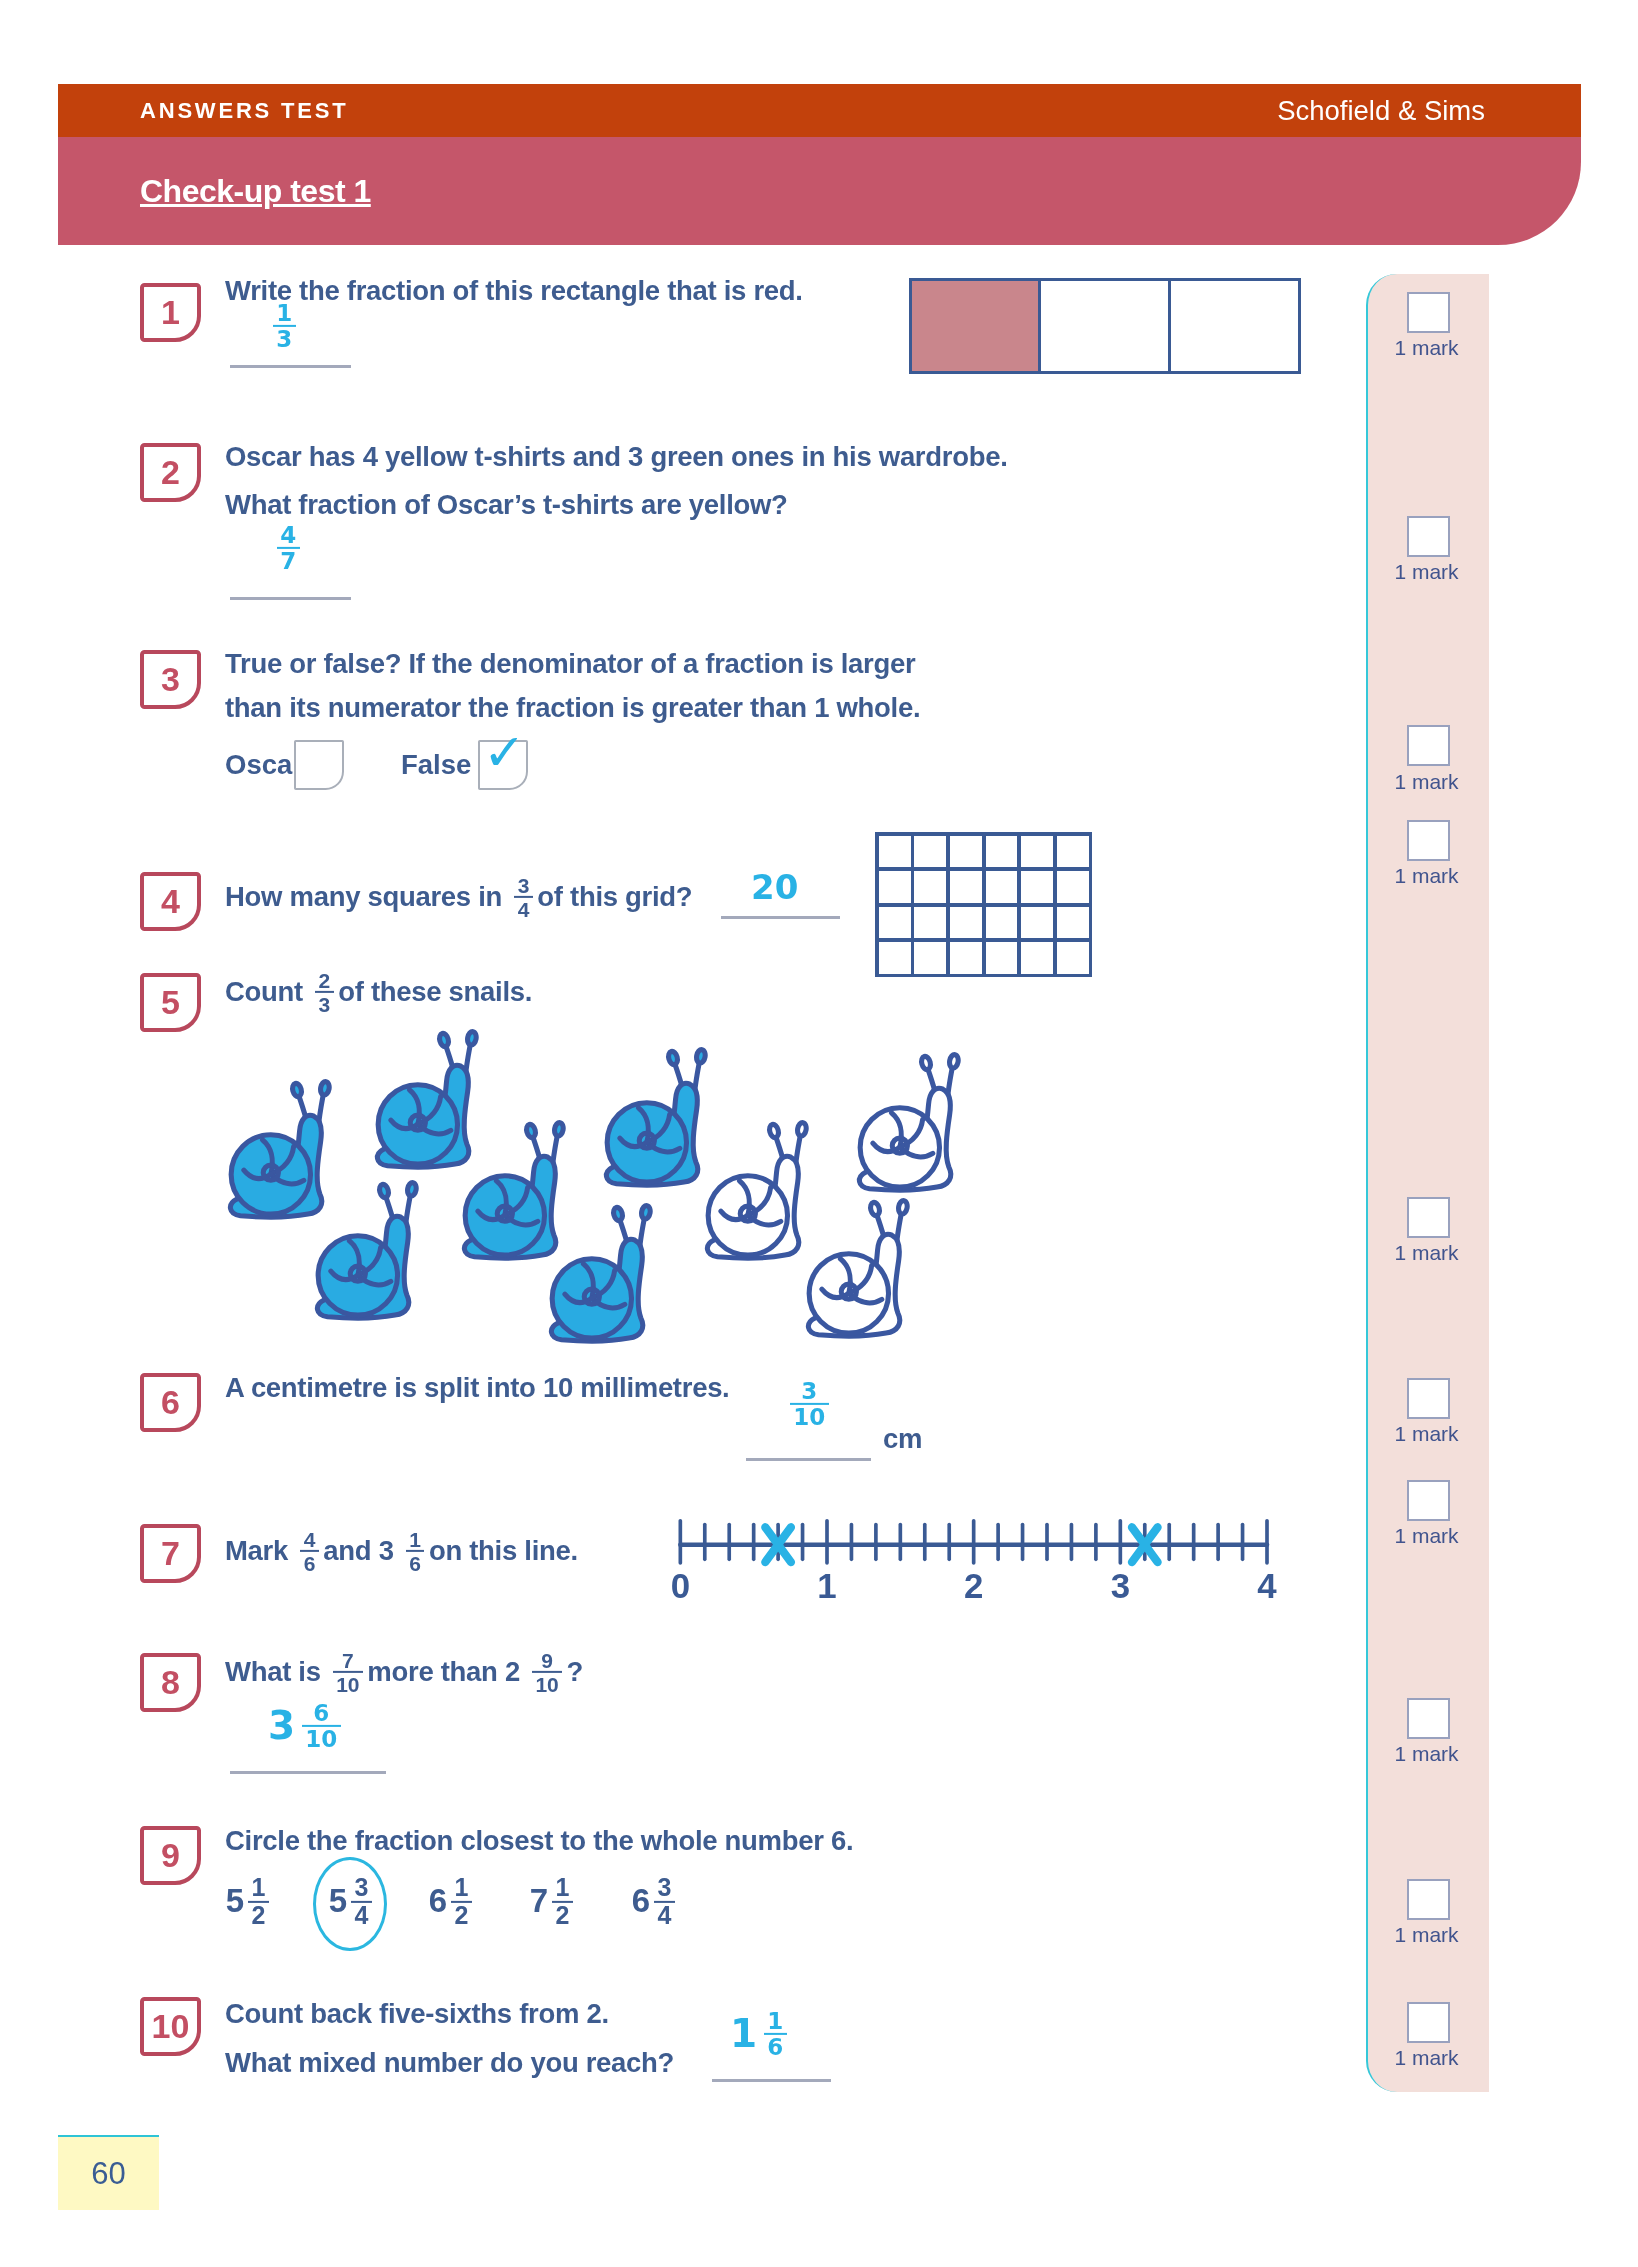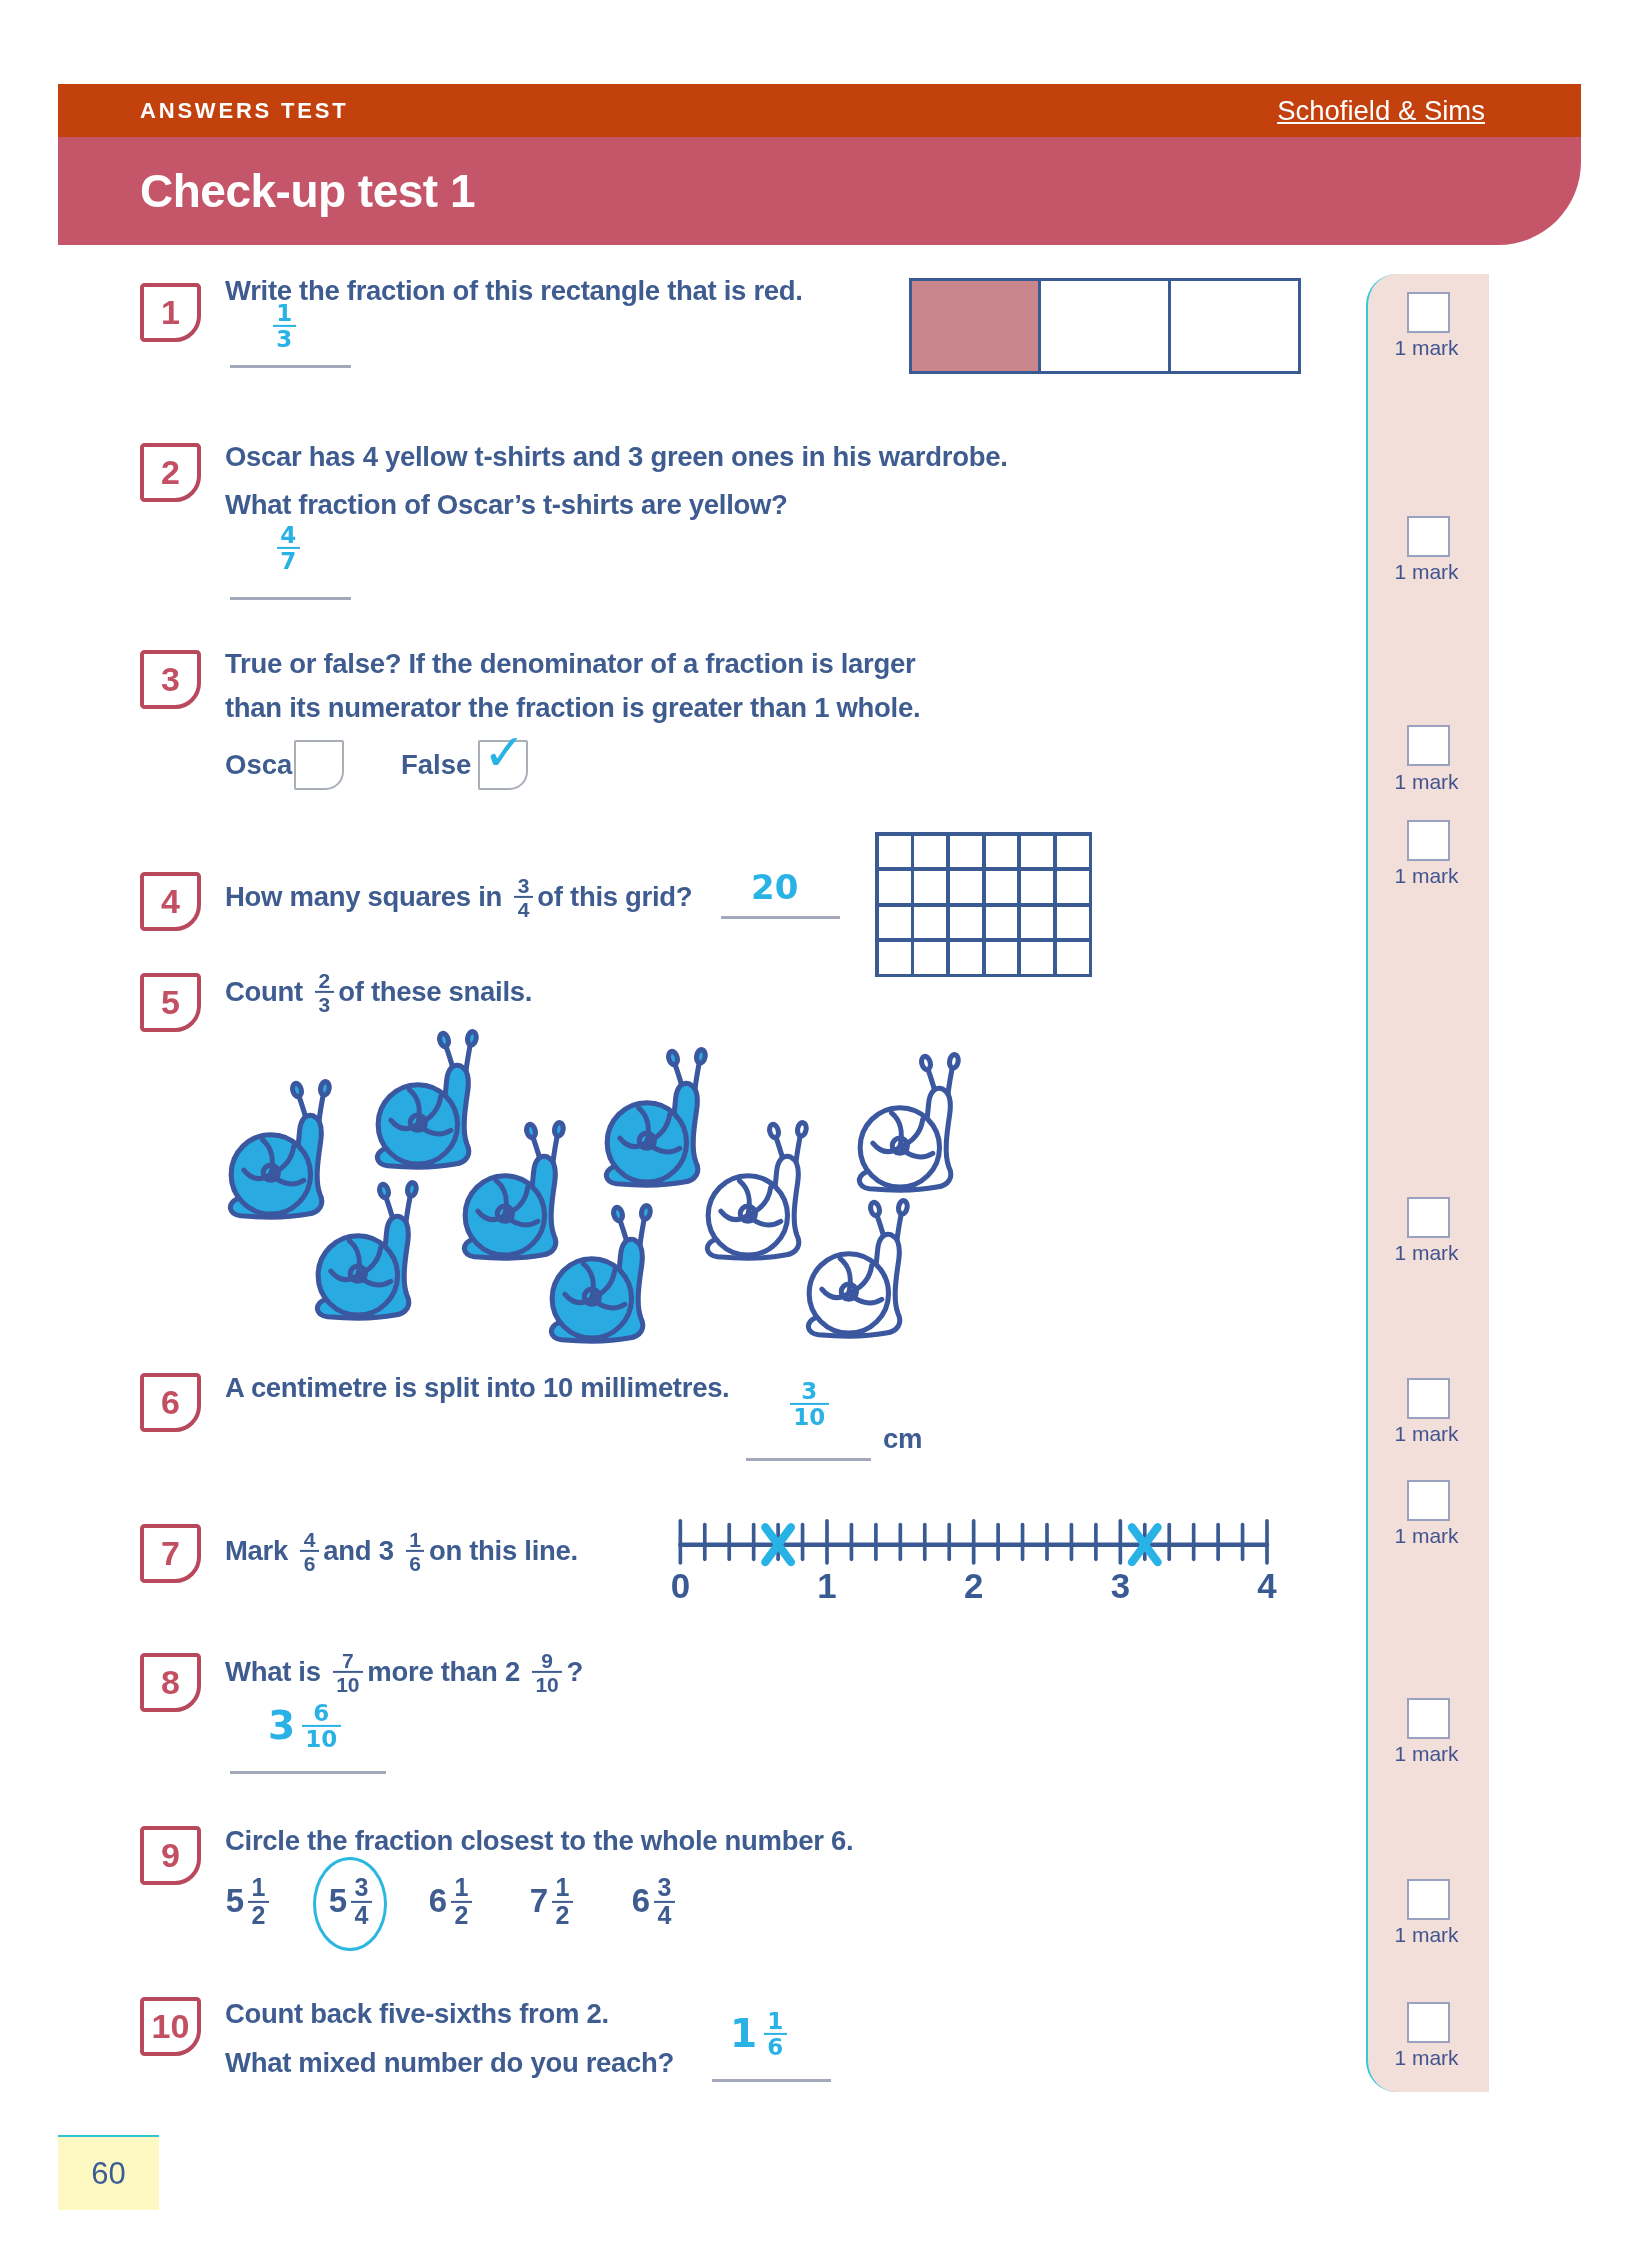--- a/index.html
+++ b/index.html
@@ -4,25 +4,25 @@
 <style>
   html,body{margin:0;padding:0;background:#fff;}
   #page{position:relative;width:1638px;height:2267px;background:#fff;overflow:hidden;
         font-family:"Liberation Sans",sans-serif;}
 
   
   .topbar{position:absolute;left:58px;top:84px;width:1523px;height:53px;background:#c2410c;}
   .topbar-left{position:absolute;left:82px;top:0;height:53px;display:flex;align-items:center;
         color:#fff;font-size:22px;font-weight:bold;letter-spacing:2.8px;}
   .topbar-right{position:absolute;right:96px;top:0;height:53px;display:flex;align-items:center;
-        color:#fff;font-size:27.5px;font-weight:500;text-decoration:underline;}
+        color:#fff;font-size:27.5px;font-weight:500;}
   .banner{position:absolute;left:58px;top:137px;width:1523px;height:108px;background:#C5566A;
         border-radius:0 0 83px 0;}
   .banner-title{position:absolute;left:82px;top:0;height:108px;display:flex;align-items:center;
-        color:#fff;font-size:46px;font-weight:bold;letter-spacing:-0.5px;}
+        color:#fff;font-size:32px;font-weight:bold;letter-spacing:-0.5px;text-decoration:underline;}
 
   
   .badge{position:absolute;left:140px;width:53px;height:51px;background:#fff;
         border:4.1px solid #B8485C;border-radius:4.6px 4.6px 26px 4.6px;
         display:flex;align-items:center;justify-content:center;
         color:#C34F63;font-size:34px;font-weight:bold;}
 
   
   .qtext{position:absolute;left:225px;color:#3E5C8F;font-size:27.5px;font-weight:bold;
         letter-spacing:-0.3px;white-space:nowrap;display:flex;align-items:center;}

